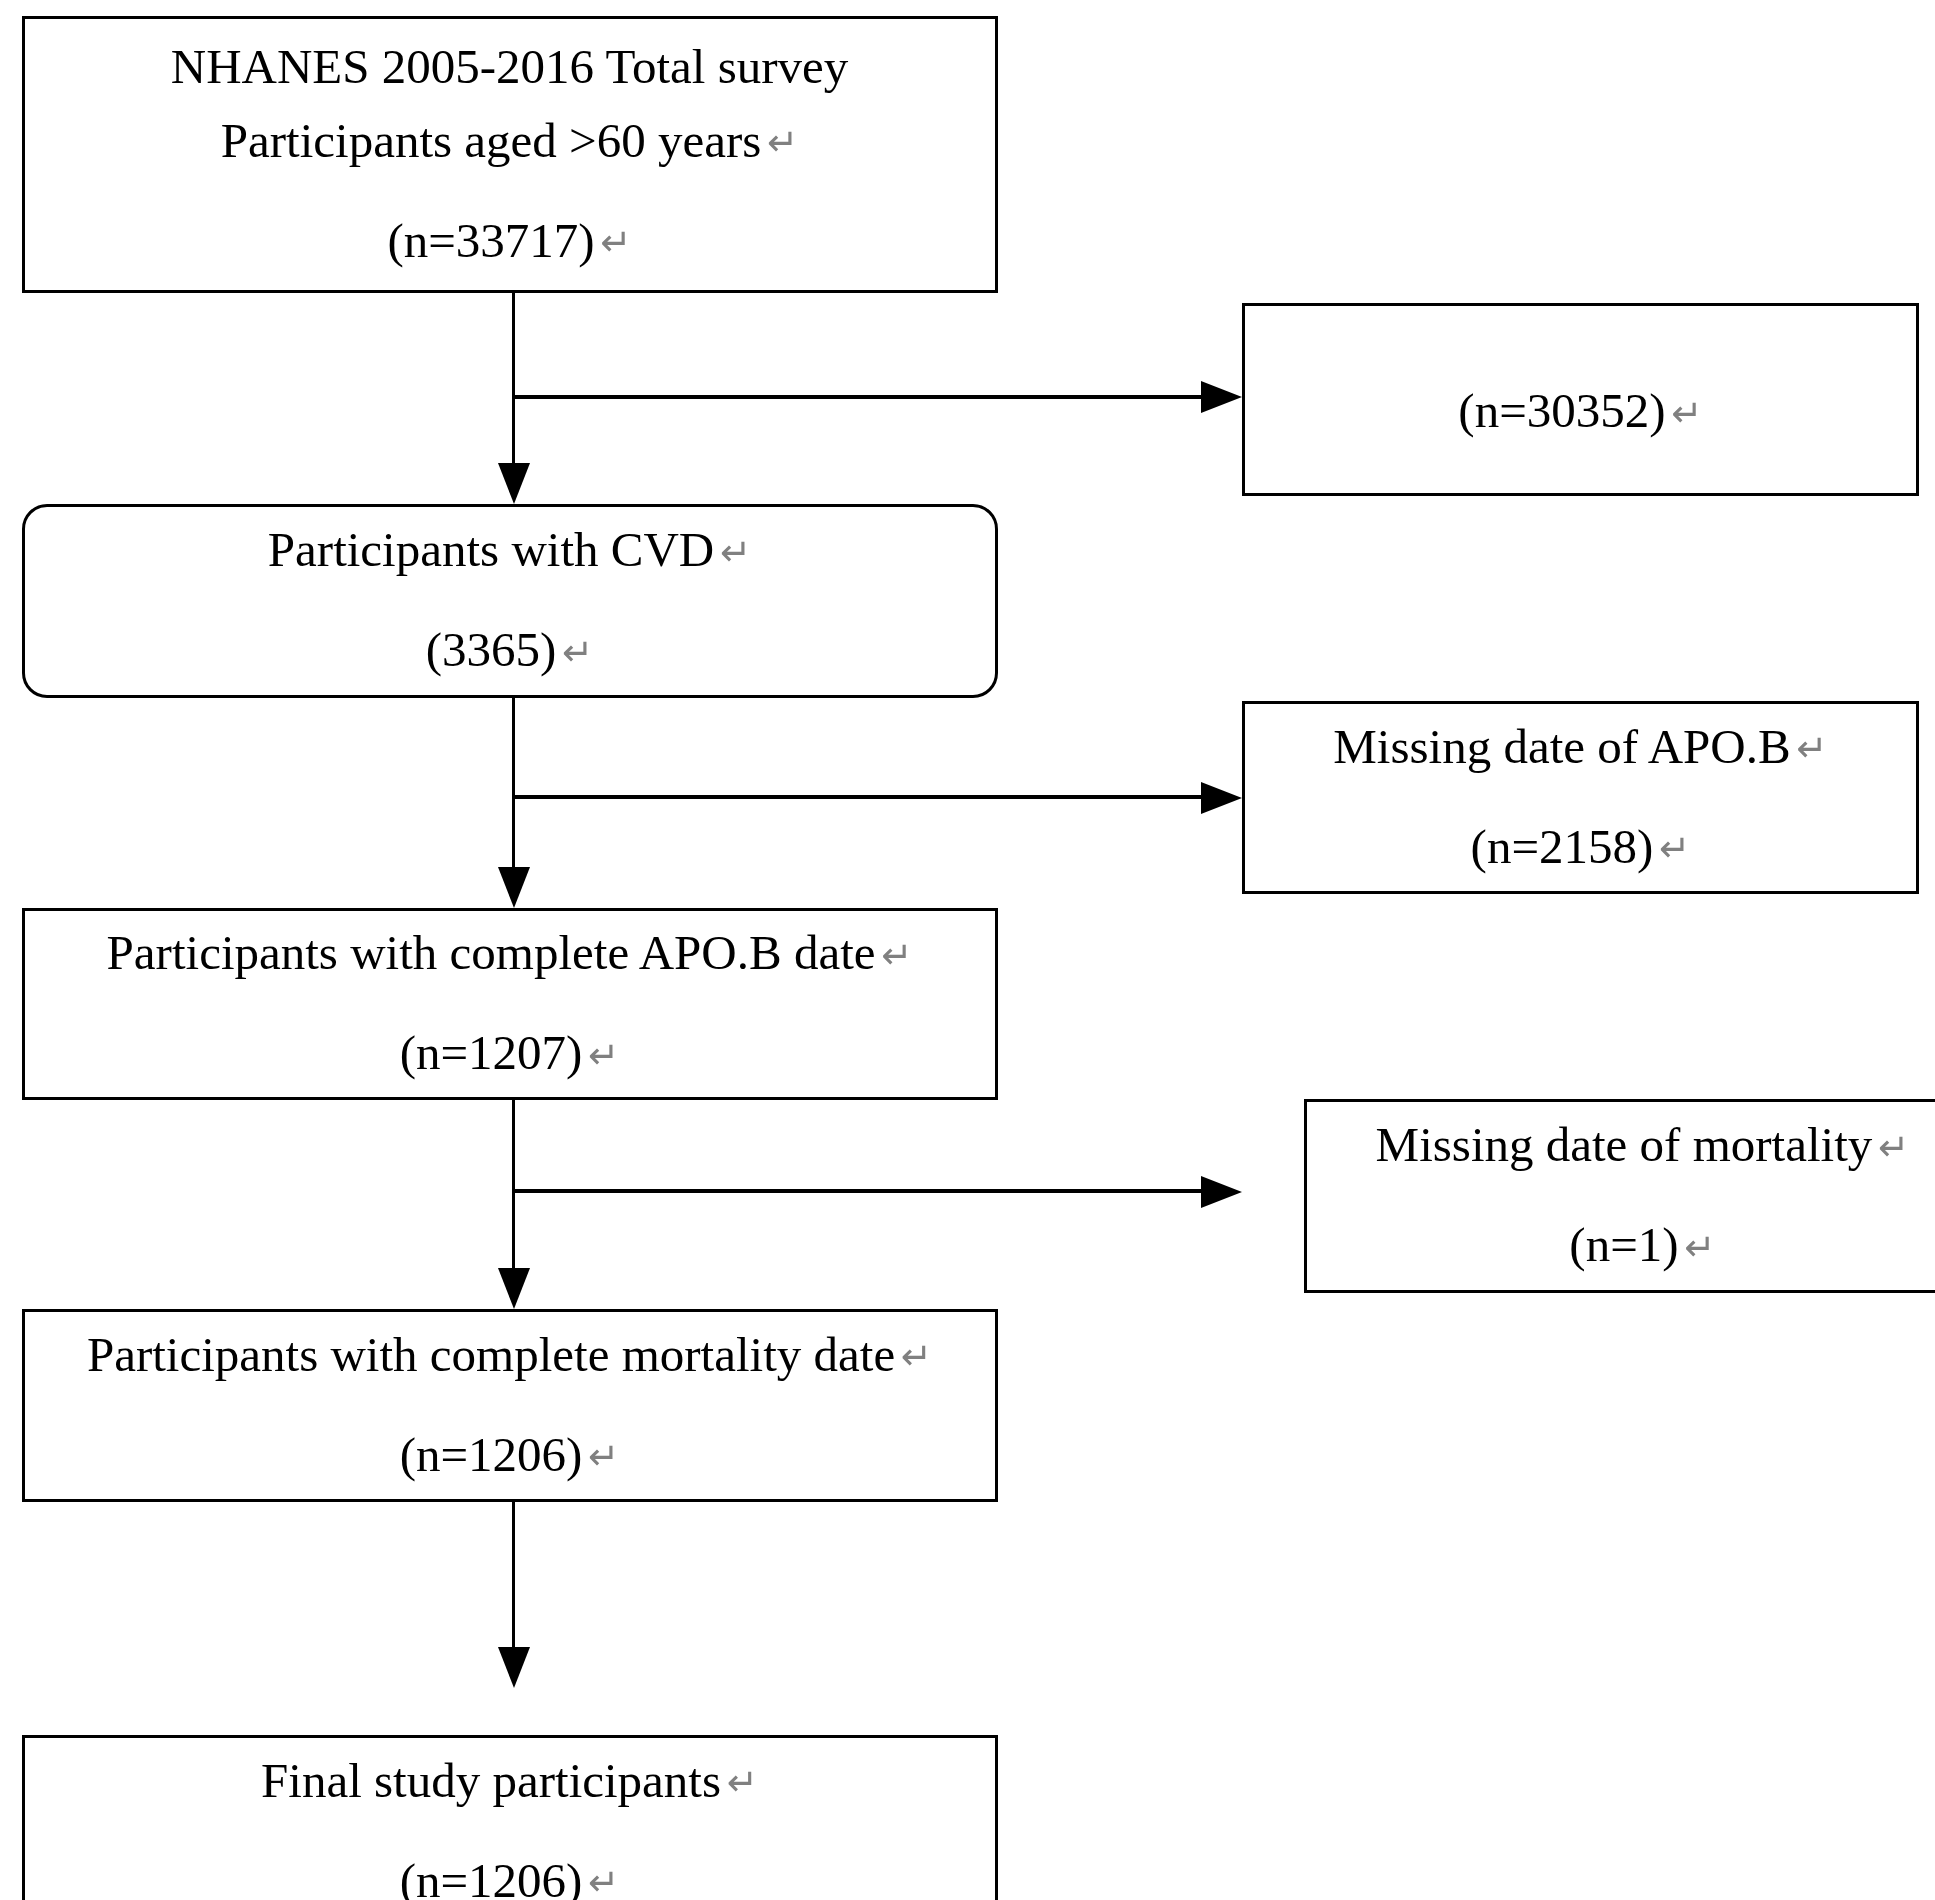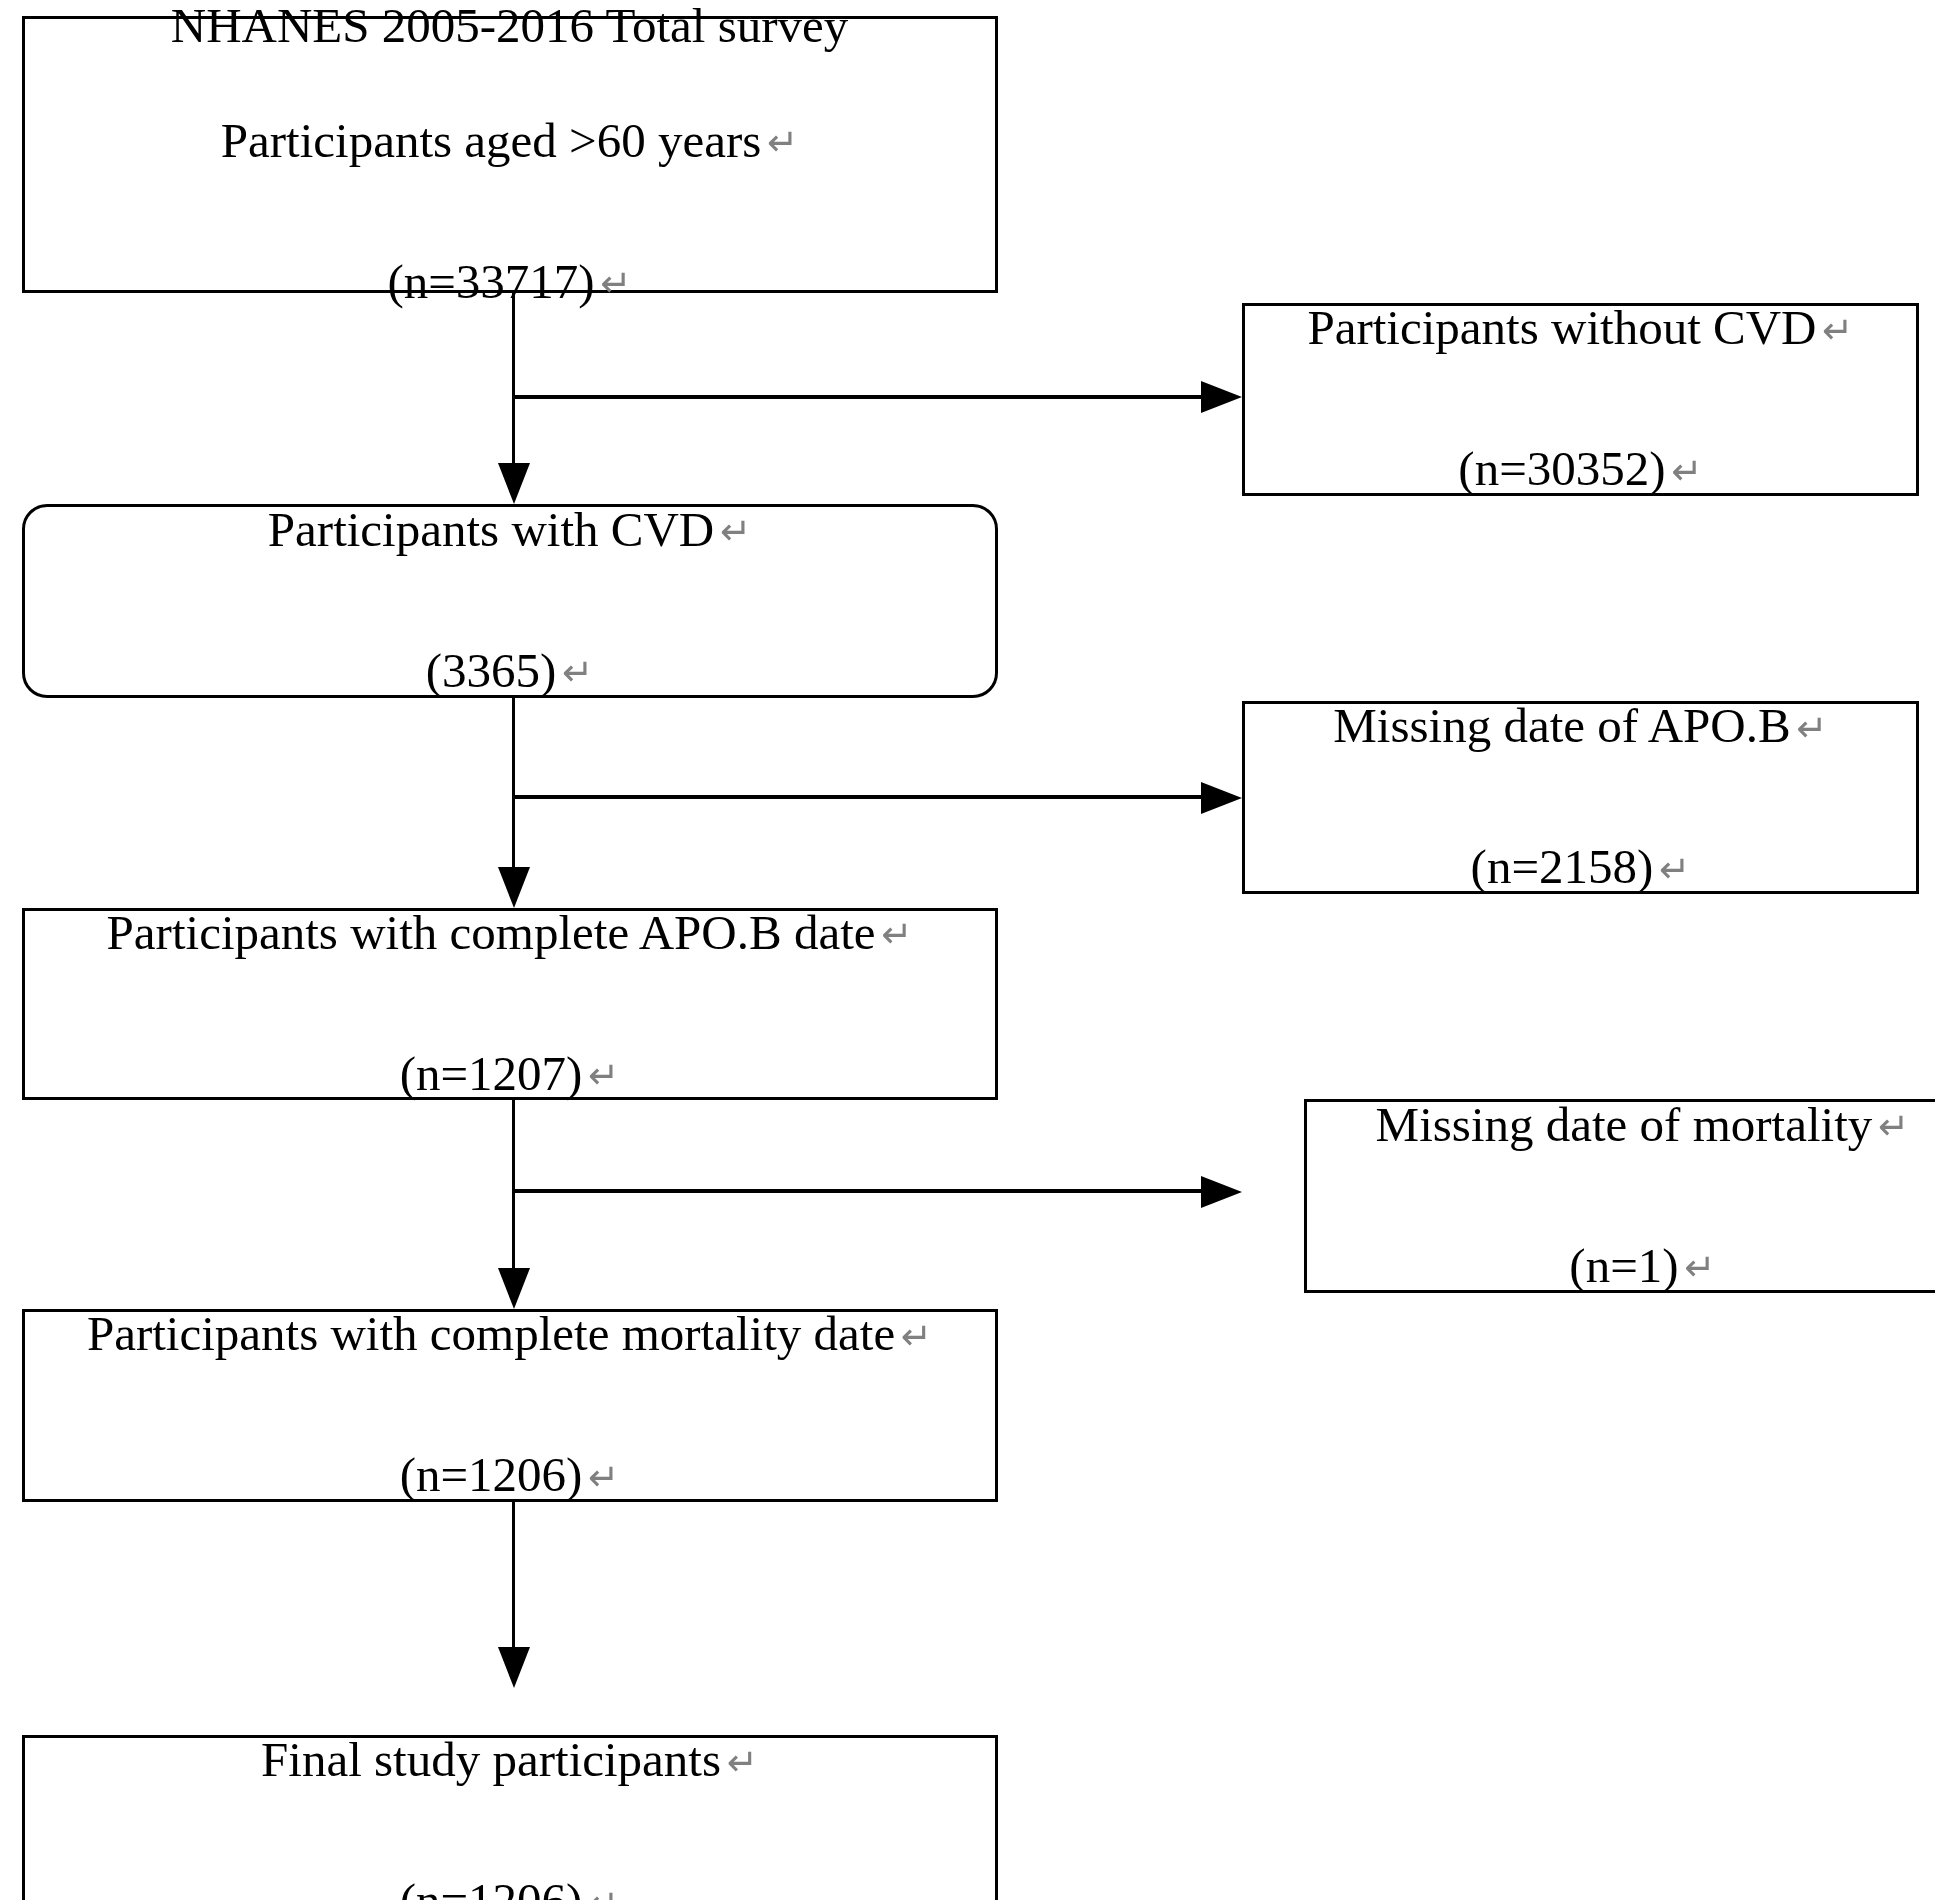--- a/index.html
+++ b/index.html
@@ -19,21 +19,20 @@
   .box {
     position: absolute;
     box-sizing: border-box;
     background: #ffffff;
     border: 3.5px solid #000000;
     display: flex;
     flex-direction: column;
     justify-content: center;
     align-items: center;
     text-align: center;
-    gap: 41px;
   }
   .line {
     font-size: 49px;
     line-height: 74px;
     white-space: nowrap;
   }
   .count {
     margin-top: 24.6px;
   }
   .ret {
@@ -105,21 +104,20 @@
     <div class="line"><span>Participants with complete mortality date</span><span class="ret">↵</span></div>
     <div class="line count"><span>(n=1206)</span><span class="ret">↵</span></div>
   </div>
 
   <div class="box" id="box-m4">
     <div class="line"><span>Final study participants</span><span class="ret">↵</span></div>
     <div class="line count"><span>(n=1206)</span><span class="ret">↵</span></div>
   </div>
 
   <div class="box" id="box-s0">
-    <div class="line"><span>Participants without CVD</span><span class="ret">↵</span></div>
     <div class="line count"><span>(n=30352)</span><span class="ret">↵</span></div>
   </div>
 
   <div class="box" id="box-s1">
     <div class="line"><span>Missing date of APO.B</span><span class="ret">↵</span></div>
     <div class="line count"><span>(n=2158)</span><span class="ret">↵</span></div>
   </div>
 
   <div class="box" id="box-s2">
     <div class="line"><span>Missing date of mortality</span><span class="ret">↵</span></div>

